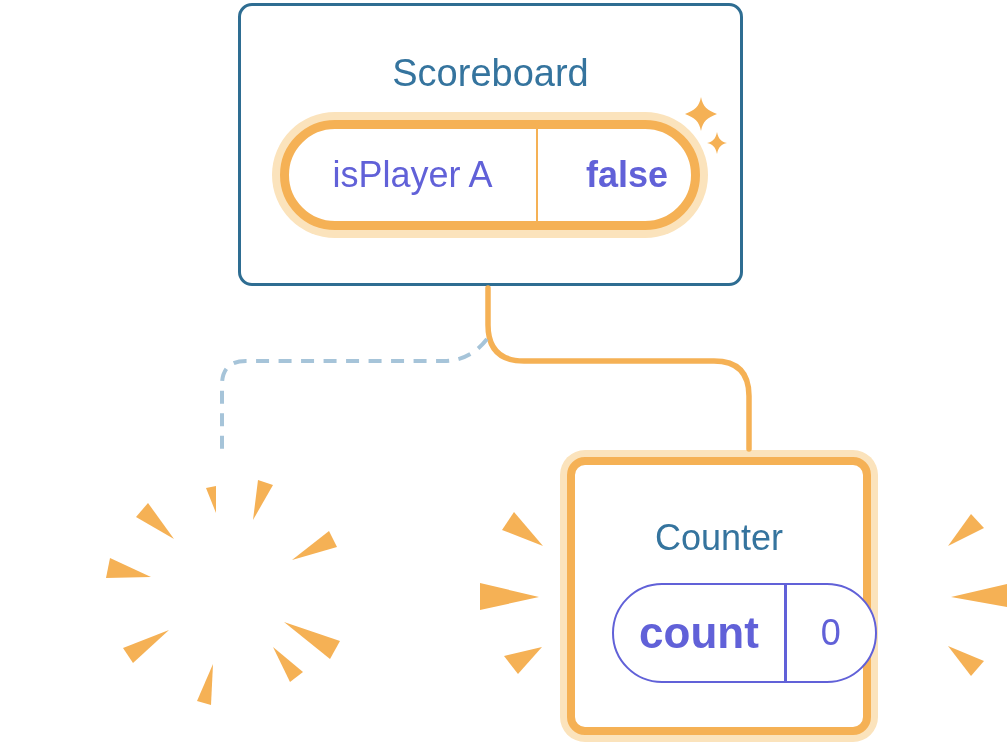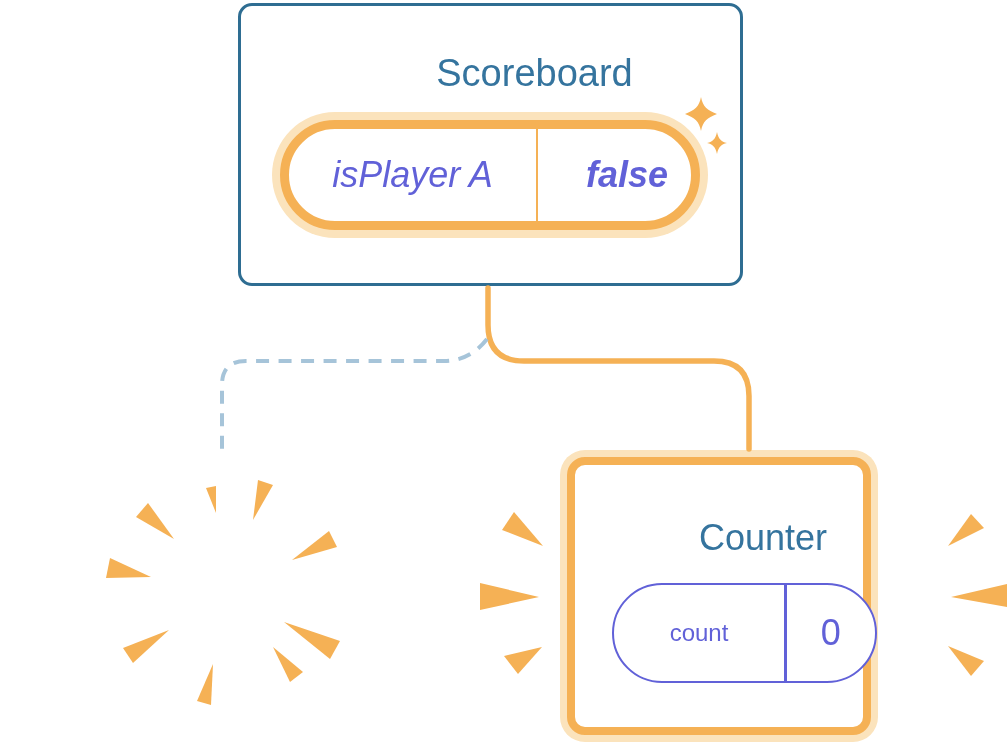--- a/index.html
+++ b/index.html
@@ -22,32 +22,32 @@
 
   
   .scoreboard-card {
     position: absolute; left: 238px; top: 3px; width: 505px; height: 283px;
     background: var(--card_bg);
     border: 3px solid var(--card_border_blue);
     border-radius: 14px;
   }
   .card-title {
     position: absolute; left: 0; width: 100%; text-align: center;
-    color: var(--title_blue); font-weight: 500; margin-left: 44px;
+    color: var(--title_blue); font-weight: 500;
   }
   .scoreboard-card .card-title { top: 46px; font-size: 38px; }
 
   
   .score-pill {
     position: absolute; left: 39px; top: 114px; width: 420px; height: 110px;
     background: var(--card_bg);
     border: 9px solid var(--orange);
     box-shadow: 0 0 0 8px var(--orange_glow);
     border-radius: 60px;
-    display: flex; align-items: stretch; font-style: italic;
+    display: flex; align-items: stretch;
   }
   .score-pill .seg-name {
     width: 247px; display: flex; align-items: center; justify-content: center;
     color: var(--purple); font-size: 36px;
   }
   .score-pill .divider { width: 2px; background: var(--orange); }
   .score-pill .seg-value {
     flex: 1; display: flex; align-items: center; justify-content: center;
     color: var(--purple); font-size: 36px; font-weight: 700; padding-left: 25px;
   }
@@ -63,21 +63,21 @@
   .counter-card .card-title { top: 52px; font-size: 36px; }
   .count-pill {
     position: absolute; left: 37px; top: 118px; width: 265px; height: 100px;
     background: var(--card_bg);
     border: 2.5px solid var(--purple);
     border-radius: 52px;
     display: flex; align-items: stretch;
   }
   .count-pill .seg-name {
     width: 170px; display: flex; align-items: center; justify-content: center;
-    color: var(--purple); font-size: 24px;
+    color: var(--purple); font-size: 44px; font-weight: bold;
   }
   .count-pill .divider { width: 2.5px; background: var(--purple); }
   .count-pill .seg-value {
     flex: 1; display: flex; align-items: center; justify-content: center;
     color: var(--purple); font-size: 36px;
   }
 
   
   .destroyed-card {
     position: absolute; left: 114px; top: 476px; width: 232px; height: 232px;

